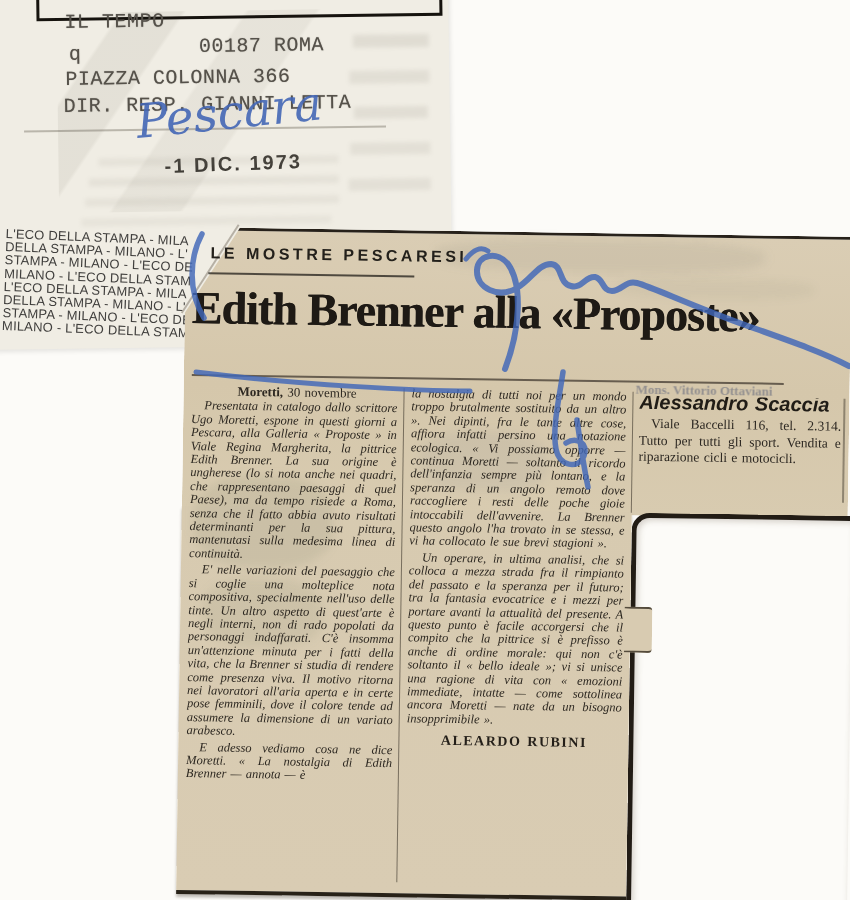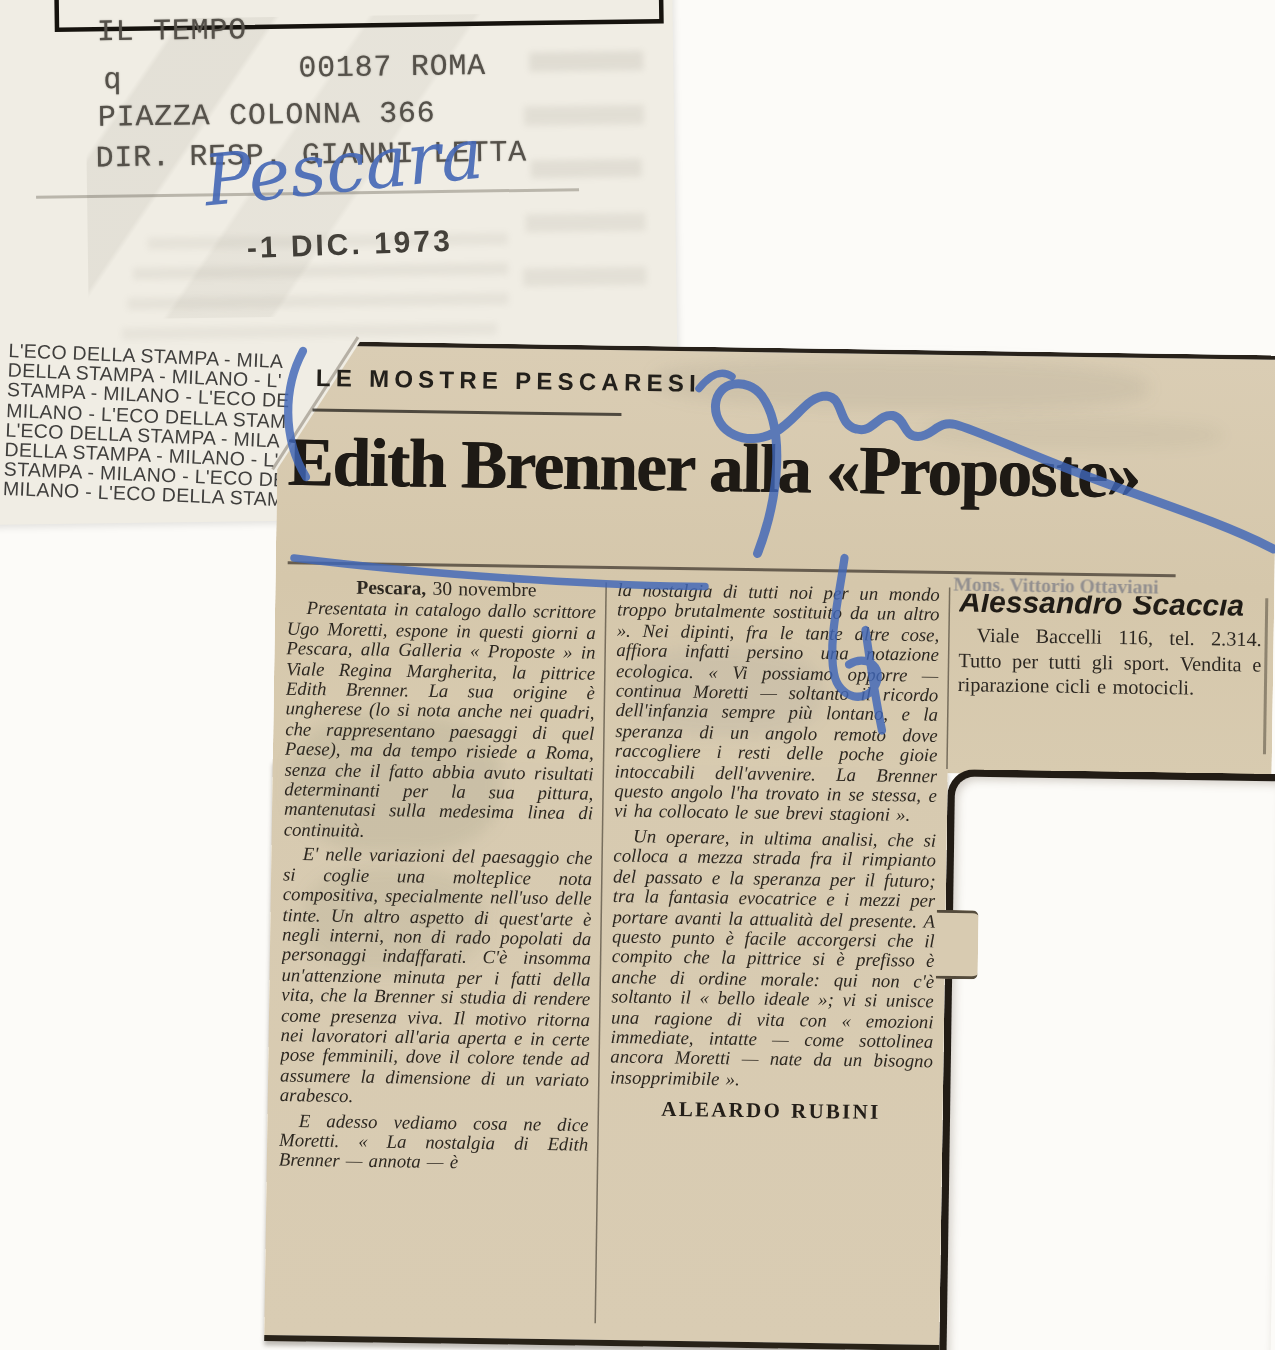--- a/index.html
+++ b/index.html
@@ -127,21 +127,21 @@
     <div class="kicker-rule"></div>
     <div class="headline">Edith Brenner alla «Proposte»</div>
     <div class="headline-rule"></div>
     <div class="bleed-name">Mons. Vittorio Ottaviani</div>
 
     <div class="vrule" style="left:220px;top:158px;height:494px;"></div>
     <div class="vrule" style="left:449px;top:158px;height:121px;"></div>
     <div class="vrule" style="left:660px;top:162px;height:104px;width:2px;background:rgba(55,48,38,.45);"></div>
 
     <div class="col col1">
-      <p class="dateline"><span class="place">Pescara,</span><span> 30 novembre</span></p>
+      <p class="dateline"><span class="place">Moretti,</span><span> 30 novembre</span></p>
       <p class="para">Presentata in catalogo dallo scrittore Ugo Moretti, espone in questi giorni a Pescara, alla Galleria « Proposte » in Viale Regina Margherita, la pittrice Edith Brenner. La sua origine è ungherese (lo si nota anche nei quadri, che rappresentano paesaggi di quel Paese), ma da tempo risiede a Roma, senza che il fatto abbia avuto risultati determinanti per la sua pittura, mantenutasi sulla medesima linea di continuità.</p>
       <p class="para">E' nelle variazioni del paesaggio che si coglie una molteplice nota compositiva, specialmente nell'uso delle tinte. Un altro aspetto di quest'arte è negli interni, non di rado popolati da personaggi indaffarati. C'è insomma un'attenzione minuta per i fatti della vita, che la Brenner si studia di rendere come presenza viva. Il motivo ritorna nei lavoratori all'aria aperta e in certe pose femminili, dove il colore tende ad assumere la dimensione di un variato arabesco.</p>
       <p class="para">E adesso vediamo cosa ne dice Moretti. « La nostalgia di Edith Brenner — annota — è</p>
     </div>
 
     <div class="col col2">
       <p class="para flush">la nostalgia di tutti noi per un mondo troppo brutalmente sostituito da un altro ». Nei dipinti, fra le tante altre cose, affiora infatti persino una notazione ecologica. « Vi possiamo opporre — continua Moretti — soltanto il ricordo dell'infanzia sempre più lontano, e la speranza di un angolo remoto dove raccogliere i resti delle poche gioie intoccabili dell'avvenire. La Brenner questo angolo l'ha trovato in se stessa, e vi ha collocato le sue brevi stagioni ».</p>
       <p class="para">Un operare, in ultima analisi, che si colloca a mezza strada fra il rimpianto del passato e la speranza per il futuro; tra la fantasia evocatrice e i mezzi per portare avanti la attualità del presente. A questo punto è facile accorgersi che il compito che la pittrice si è prefisso è anche di ordine morale: qui non c'è soltanto il « bello ideale »; vi si unisce una ragione di vita con « emozioni immediate, intatte — come sottolinea ancora Moretti — nate da un bisogno insopprimibile ».</p>
       <p class="byline">ALEARDO RUBINI</p>
     </div>

